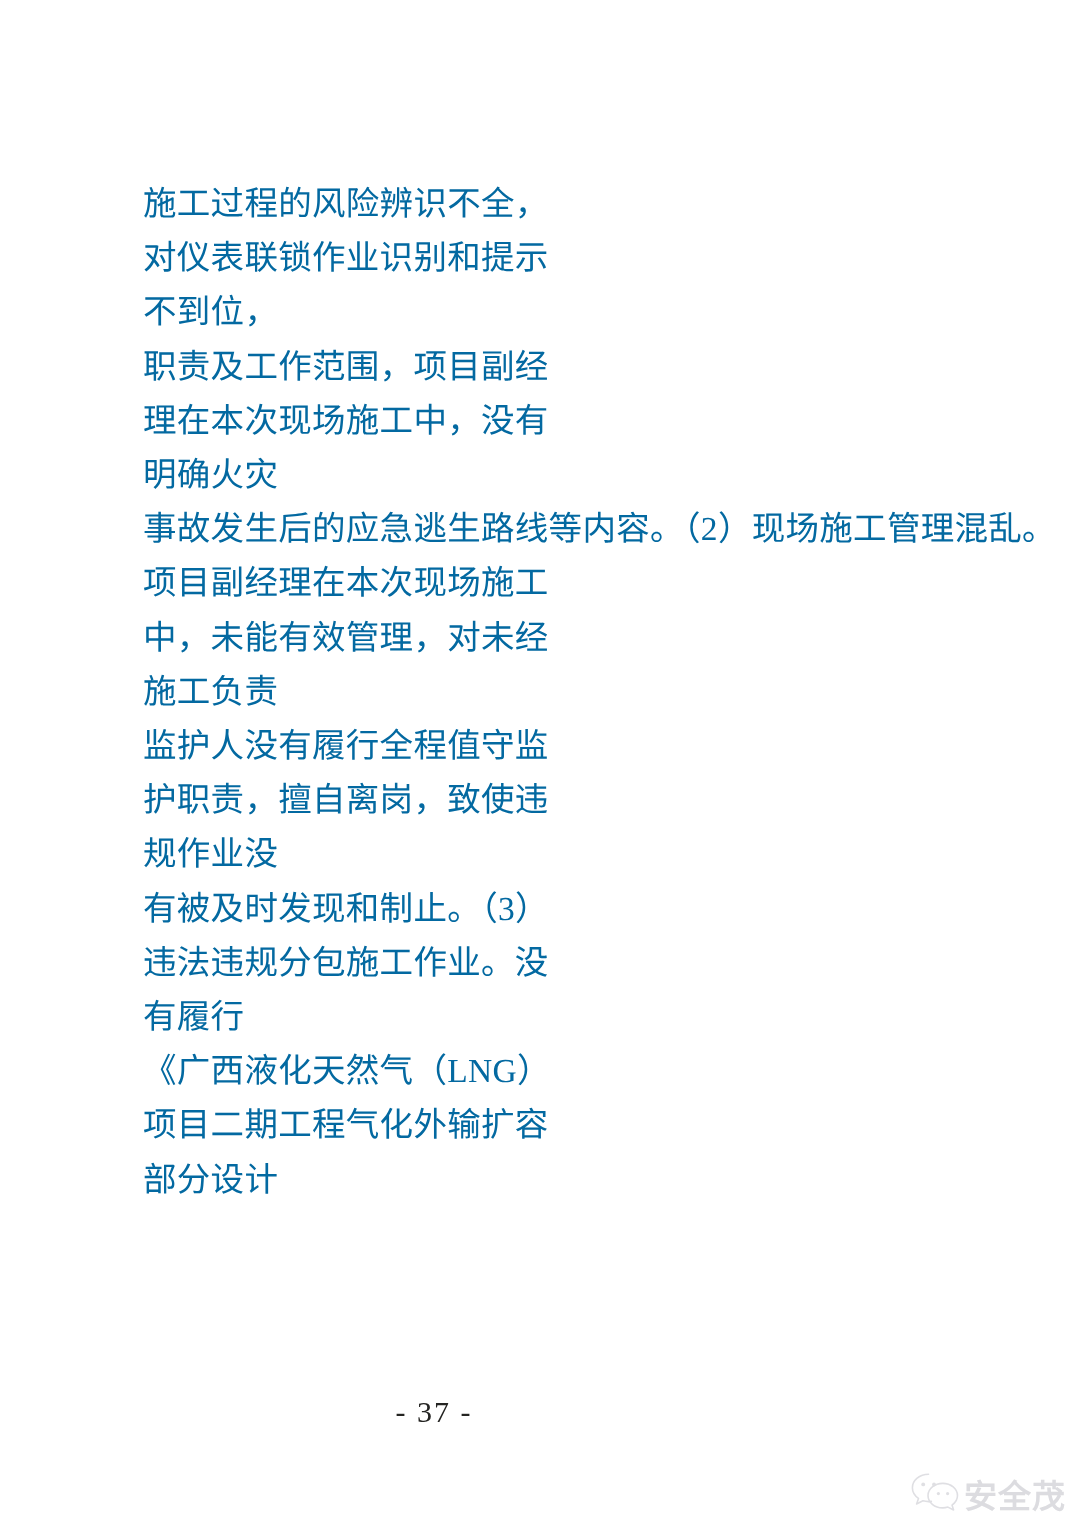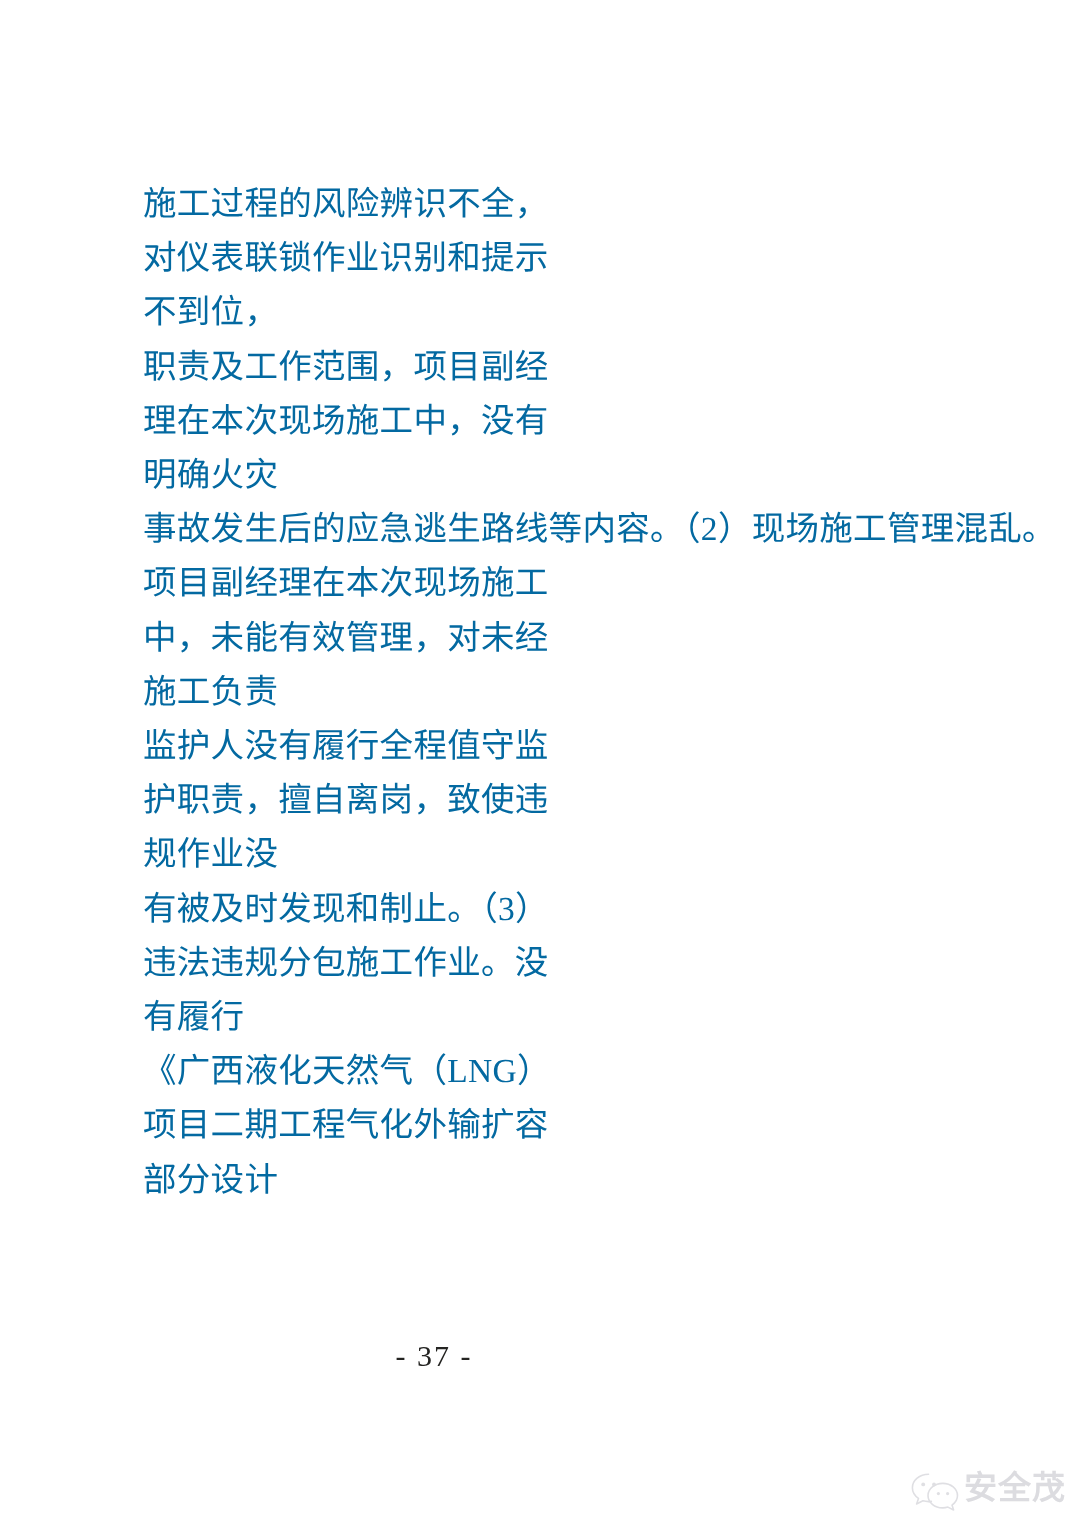--- a/index.html
+++ b/index.html
@@ -47,34 +47,34 @@
   }
   .line.justify::after {
     content: "";
     display: inline-block;
     width: 100%;
   }
 
   .pagenum {
     position: absolute;
     left: 0;
-    top: 1339px;
+    top: 1395px;
     width: 868px;
     text-align: center;
     font-size: 30px;
     letter-spacing: 2px;
     color: #242422;
   }
 
   .watermark {
     position: absolute;
     right: 14px;
     bottom: 14px;
     display: flex;
-    align-items: flex-start;
+    align-items: flex-end;
     gap: 2px;
     opacity: 0.9;
   }
   .watermark .wm-icon {
     width: 52px;
     height: 42px;
     display: block;
   }
   .watermark .wm-text {
     font-family: "Liberation Sans", "DejaVu Sans", sans-serif;

